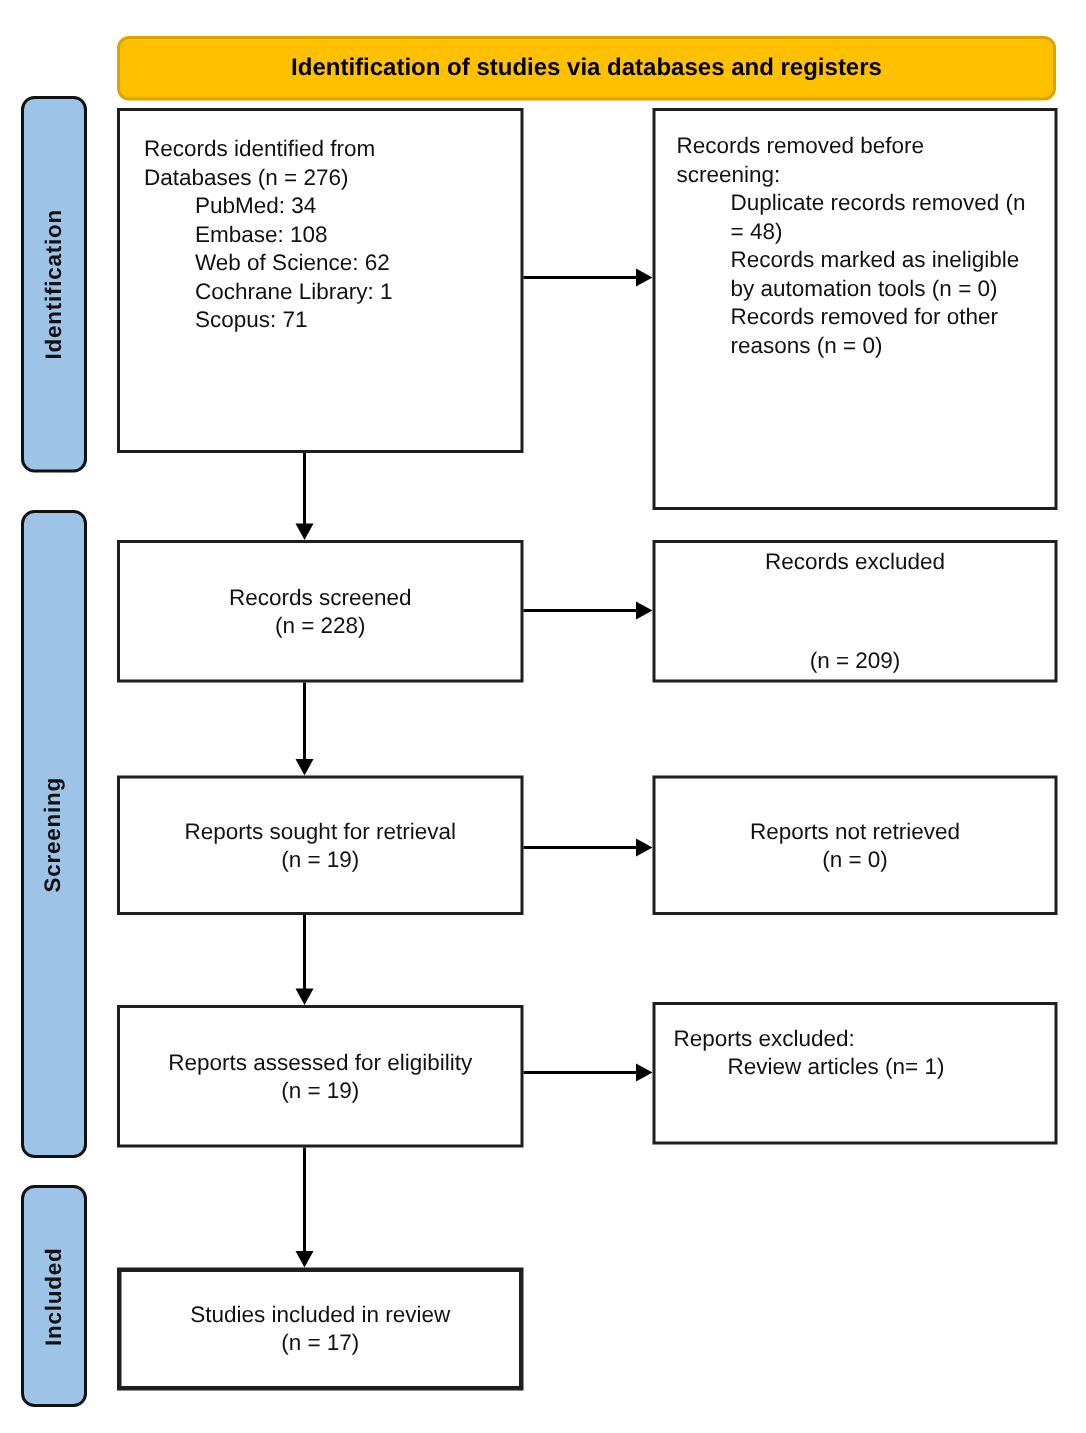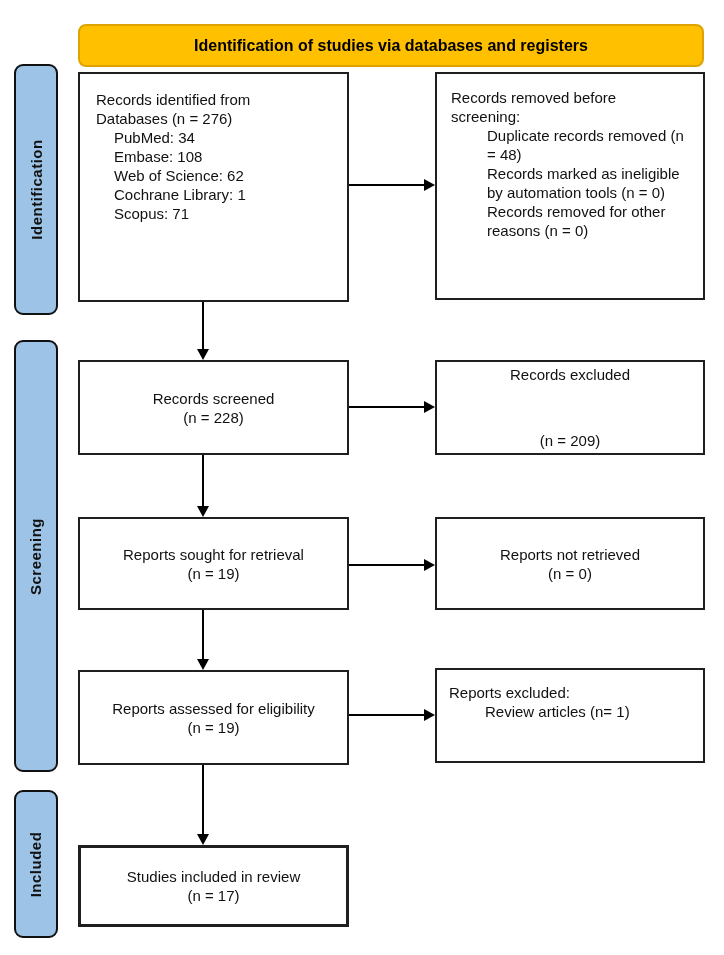--- a/index.html
+++ b/index.html
@@ -22,24 +22,24 @@
   .stage.screening{top:340px;height:432px;}
   .stage.included{top:790px;height:148px;}
 
   
   .box{position:absolute;background:#fff;border:2px solid #1f1f1f;box-sizing:border-box;
     font-size:15px;line-height:19px;color:#111;}
   .box.leftcol{left:78px;width:271px;}
   .box.rightcol{left:435px;width:270px;}
   .box.centered{display:flex;flex-direction:column;align-items:center;justify-content:center;text-align:center;}
   .box .head{white-space:nowrap;}
-  .box .indent{margin-left:18px;}
+  .box .indent{margin-left:34px;}
 
   .box.identified{top:72px;height:230px;padding:16px 8px 0 16px;}
-  .box.removed{top:72px;height:228px;padding:14px 8px 0 14px;}
+  .box.removed{top:72px;height:268px;padding:14px 8px 0 14px;}
   .box.removed .indent{margin-left:36px;}
   .box.screened{top:360px;height:95px;}
   .box.excluded{top:360px;height:95px;gap:47px;}
   .box.sought{top:517px;height:93px;}
   .box.not-retrieved{top:517px;height:93px;}
   .box.assessed{top:670px;height:95px;}
   .box.reports-excluded{top:668px;height:95px;padding:13px 6px 0 12px;}
   .box.reports-excluded .indent{margin-left:36px;}
   .box.included-box{top:845px;height:82px;border-width:3px;}
 

